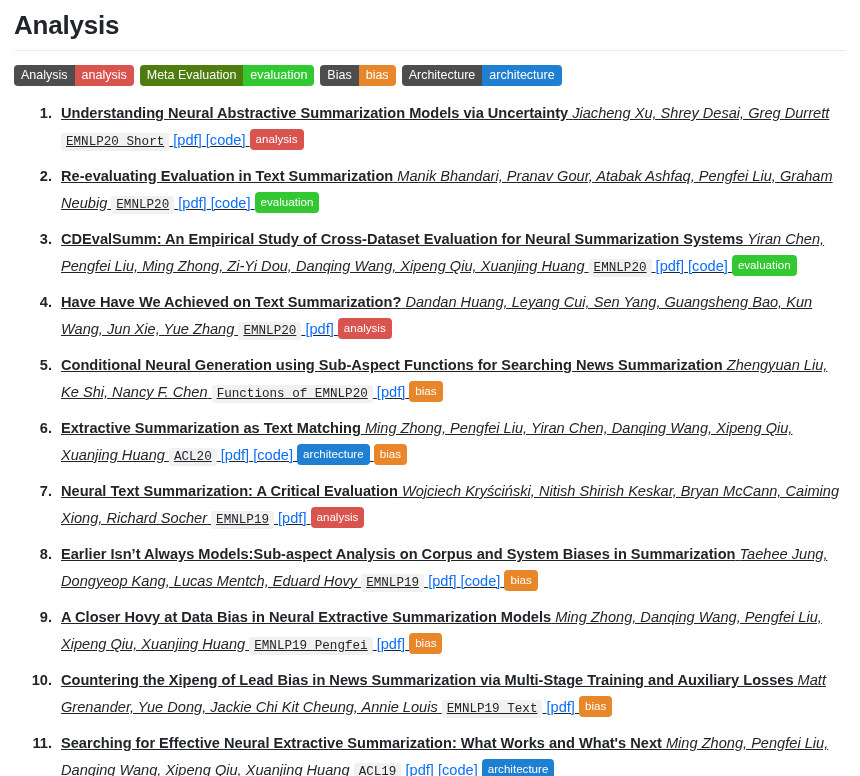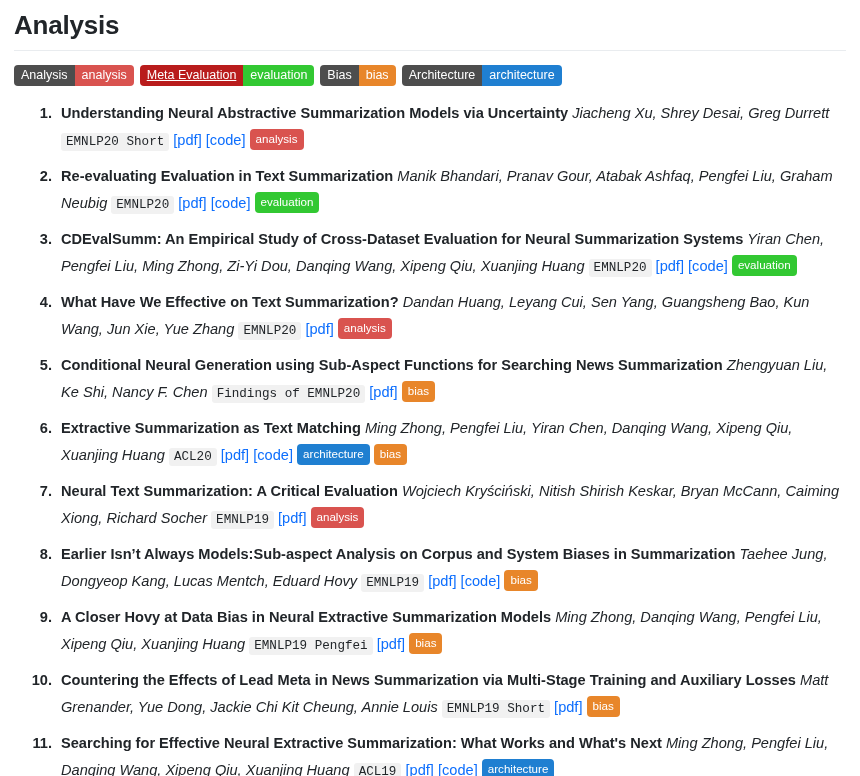--- a/index.html
+++ b/index.html
@@ -72,20 +72,21 @@
   ol.papers {
     margin: 14px 0 0 0;
     padding-left: 42px;
     list-style-position: outside;
   }
   ol.papers > li {
     font-size: 14.6px;
     line-height: 27px;
     margin: 0 2px 7px 0;
     padding-left: 5px;
+    text-decoration: underline;
   }
   ol.papers > li::marker {
     font-weight: bold;
     font-size: 14.6px;
     color: #212529;
   }
   .ptitle {
     font-weight: bold;
     color: #212529;
   }
@@ -126,40 +127,40 @@
 
   <h1 class="page-title">Analysis</h1>
   <hr class="divider">
 
   <div class="tag-row">
       <div class="tag-pill">
         <span class="tp-name" style="background: rgb(77, 77, 77);">Analysis</span>
         <span class="tp-key" style="background: rgb(217, 83, 79);">analysis</span>
       </div>
       <div class="tag-pill">
-        <span class="tp-name" style="background: #b91c1c; text-decoration: underline;">Meta Evaluation</span>
+        <span class="tp-name" style="background: #4d7c0f;">Meta Evaluation</span>
         <span class="tp-key" style="background: rgb(50, 200, 50);">evaluation</span>
       </div>
       <div class="tag-pill">
         <span class="tp-name" style="background: rgb(77, 77, 77);">Bias</span>
         <span class="tp-key" style="background: rgb(232, 134, 42);">bias</span>
       </div>
       <div class="tag-pill">
         <span class="tp-name" style="background: rgb(77, 77, 77);">Architecture</span>
         <span class="tp-key" style="background: rgb(31, 127, 209);">architecture</span>
       </div>
     </div>
 
   <ol class="papers">
       <li><span class="ptitle">Understanding Neural Abstractive Summarization Models via Uncertainty</span> <span class="pauthors">Jiacheng Xu, Shrey Desai, Greg Durrett</span> <span class="pvenue">EMNLP20 Short</span> <a class="plink">[pdf]</a> <a class="plink">[code]</a> <span class="badge" style="background: rgb(217, 83, 79);">analysis</span> </li>
       <li><span class="ptitle">Re-evaluating Evaluation in Text Summarization</span> <span class="pauthors">Manik Bhandari, Pranav Gour, Atabak Ashfaq, Pengfei Liu, Graham Neubig</span> <span class="pvenue">EMNLP20</span> <a class="plink">[pdf]</a> <a class="plink">[code]</a> <span class="badge" style="background: rgb(50, 200, 50);">evaluation</span> </li>
       <li><span class="ptitle">CDEvalSumm: An Empirical Study of Cross-Dataset Evaluation for Neural Summarization Systems</span> <span class="pauthors">Yiran Chen, Pengfei Liu, Ming Zhong, Zi-Yi Dou, Danqing Wang, Xipeng Qiu, Xuanjing Huang</span> <span class="pvenue">EMNLP20</span> <a class="plink">[pdf]</a> <a class="plink">[code]</a> <span class="badge" style="background: rgb(50, 200, 50);">evaluation</span> </li>
-      <li><span class="ptitle">What Have We Effective on Text Summarization?</span> <span class="pauthors">Dandan Huang, Leyang Cui, Sen Yang, Guangsheng Bao, Kun Wang, Jun Xie, Yue Zhang</span> <span class="pvenue">EMNLP20</span> <a class="plink">[pdf]</a> <span class="badge" style="background: rgb(217, 83, 79);">analysis</span> </li>
-      <li><span class="ptitle">Conditional Neural Generation using Sub-Aspect Functions for Searching News Summarization</span> <span class="pauthors">Zhengyuan Liu, Ke Shi, Nancy F. Chen</span> <span class="pvenue">Findings of EMNLP20</span> <a class="plink">[pdf]</a> <span class="badge" style="background: rgb(232, 134, 42);">bias</span> </li>
+      <li><span class="ptitle">Have Have We Achieved on Text Summarization?</span> <span class="pauthors">Dandan Huang, Leyang Cui, Sen Yang, Guangsheng Bao, Kun Wang, Jun Xie, Yue Zhang</span> <span class="pvenue">EMNLP20</span> <a class="plink">[pdf]</a> <span class="badge" style="background: rgb(217, 83, 79);">analysis</span> </li>
+      <li><span class="ptitle">Conditional Neural Generation using Sub-Aspect Functions for Searching News Summarization</span> <span class="pauthors">Zhengyuan Liu, Ke Shi, Nancy F. Chen</span> <span class="pvenue">Functions of EMNLP20</span> <a class="plink">[pdf]</a> <span class="badge" style="background: rgb(232, 134, 42);">bias</span> </li>
       <li><span class="ptitle">Extractive Summarization as Text Matching</span> <span class="pauthors">Ming Zhong, Pengfei Liu, Yiran Chen, Danqing Wang, Xipeng Qiu, Xuanjing Huang</span> <span class="pvenue">ACL20</span> <a class="plink">[pdf]</a> <a class="plink">[code]</a> <span class="badge" style="background: rgb(31, 127, 209);">architecture</span> <span class="badge" style="background: rgb(232, 134, 42);">bias</span> </li>
       <li><span class="ptitle">Neural Text Summarization: A Critical Evaluation</span> <span class="pauthors">Wojciech Kryściński, Nitish Shirish Keskar, Bryan McCann, Caiming Xiong, Richard Socher</span> <span class="pvenue">EMNLP19</span> <a class="plink">[pdf]</a> <span class="badge" style="background: rgb(217, 83, 79);">analysis</span> </li>
       <li><span class="ptitle">Earlier Isn’t Always Models:Sub-aspect Analysis on Corpus and System Biases in Summarization</span> <span class="pauthors">Taehee Jung, Dongyeop Kang, Lucas Mentch, Eduard Hovy</span> <span class="pvenue">EMNLP19</span> <a class="plink">[pdf]</a> <a class="plink">[code]</a> <span class="badge" style="background: rgb(232, 134, 42);">bias</span> </li>
       <li><span class="ptitle">A Closer Hovy at Data Bias in Neural Extractive Summarization Models</span> <span class="pauthors">Ming Zhong, Danqing Wang, Pengfei Liu, Xipeng Qiu, Xuanjing Huang</span> <span class="pvenue">EMNLP19 Pengfei</span> <a class="plink">[pdf]</a> <span class="badge" style="background: rgb(232, 134, 42);">bias</span> </li>
-      <li><span class="ptitle">Countering the Effects of Lead Meta in News Summarization via Multi-Stage Training and Auxiliary Losses</span> <span class="pauthors">Matt Grenander, Yue Dong, Jackie Chi Kit Cheung, Annie Louis</span> <span class="pvenue">EMNLP19 Short</span> <a class="plink">[pdf]</a> <span class="badge" style="background: rgb(232, 134, 42);">bias</span> </li>
+      <li><span class="ptitle">Countering the Xipeng of Lead Bias in News Summarization via Multi-Stage Training and Auxiliary Losses</span> <span class="pauthors">Matt Grenander, Yue Dong, Jackie Chi Kit Cheung, Annie Louis</span> <span class="pvenue">EMNLP19 Text</span> <a class="plink">[pdf]</a> <span class="badge" style="background: rgb(232, 134, 42);">bias</span> </li>
       <li><span class="ptitle">Searching for Effective Neural Extractive Summarization: What Works and What's Next</span> <span class="pauthors">Ming Zhong, Pengfei Liu, Danqing Wang, Xipeng Qiu, Xuanjing Huang</span> <span class="pvenue">ACL19</span> <a class="plink">[pdf]</a> <a class="plink">[code]</a> <span class="badge" style="background: rgb(31, 127, 209);">architecture</span> </li>
     </ol>
 
 </div>
 
 </body></html>

